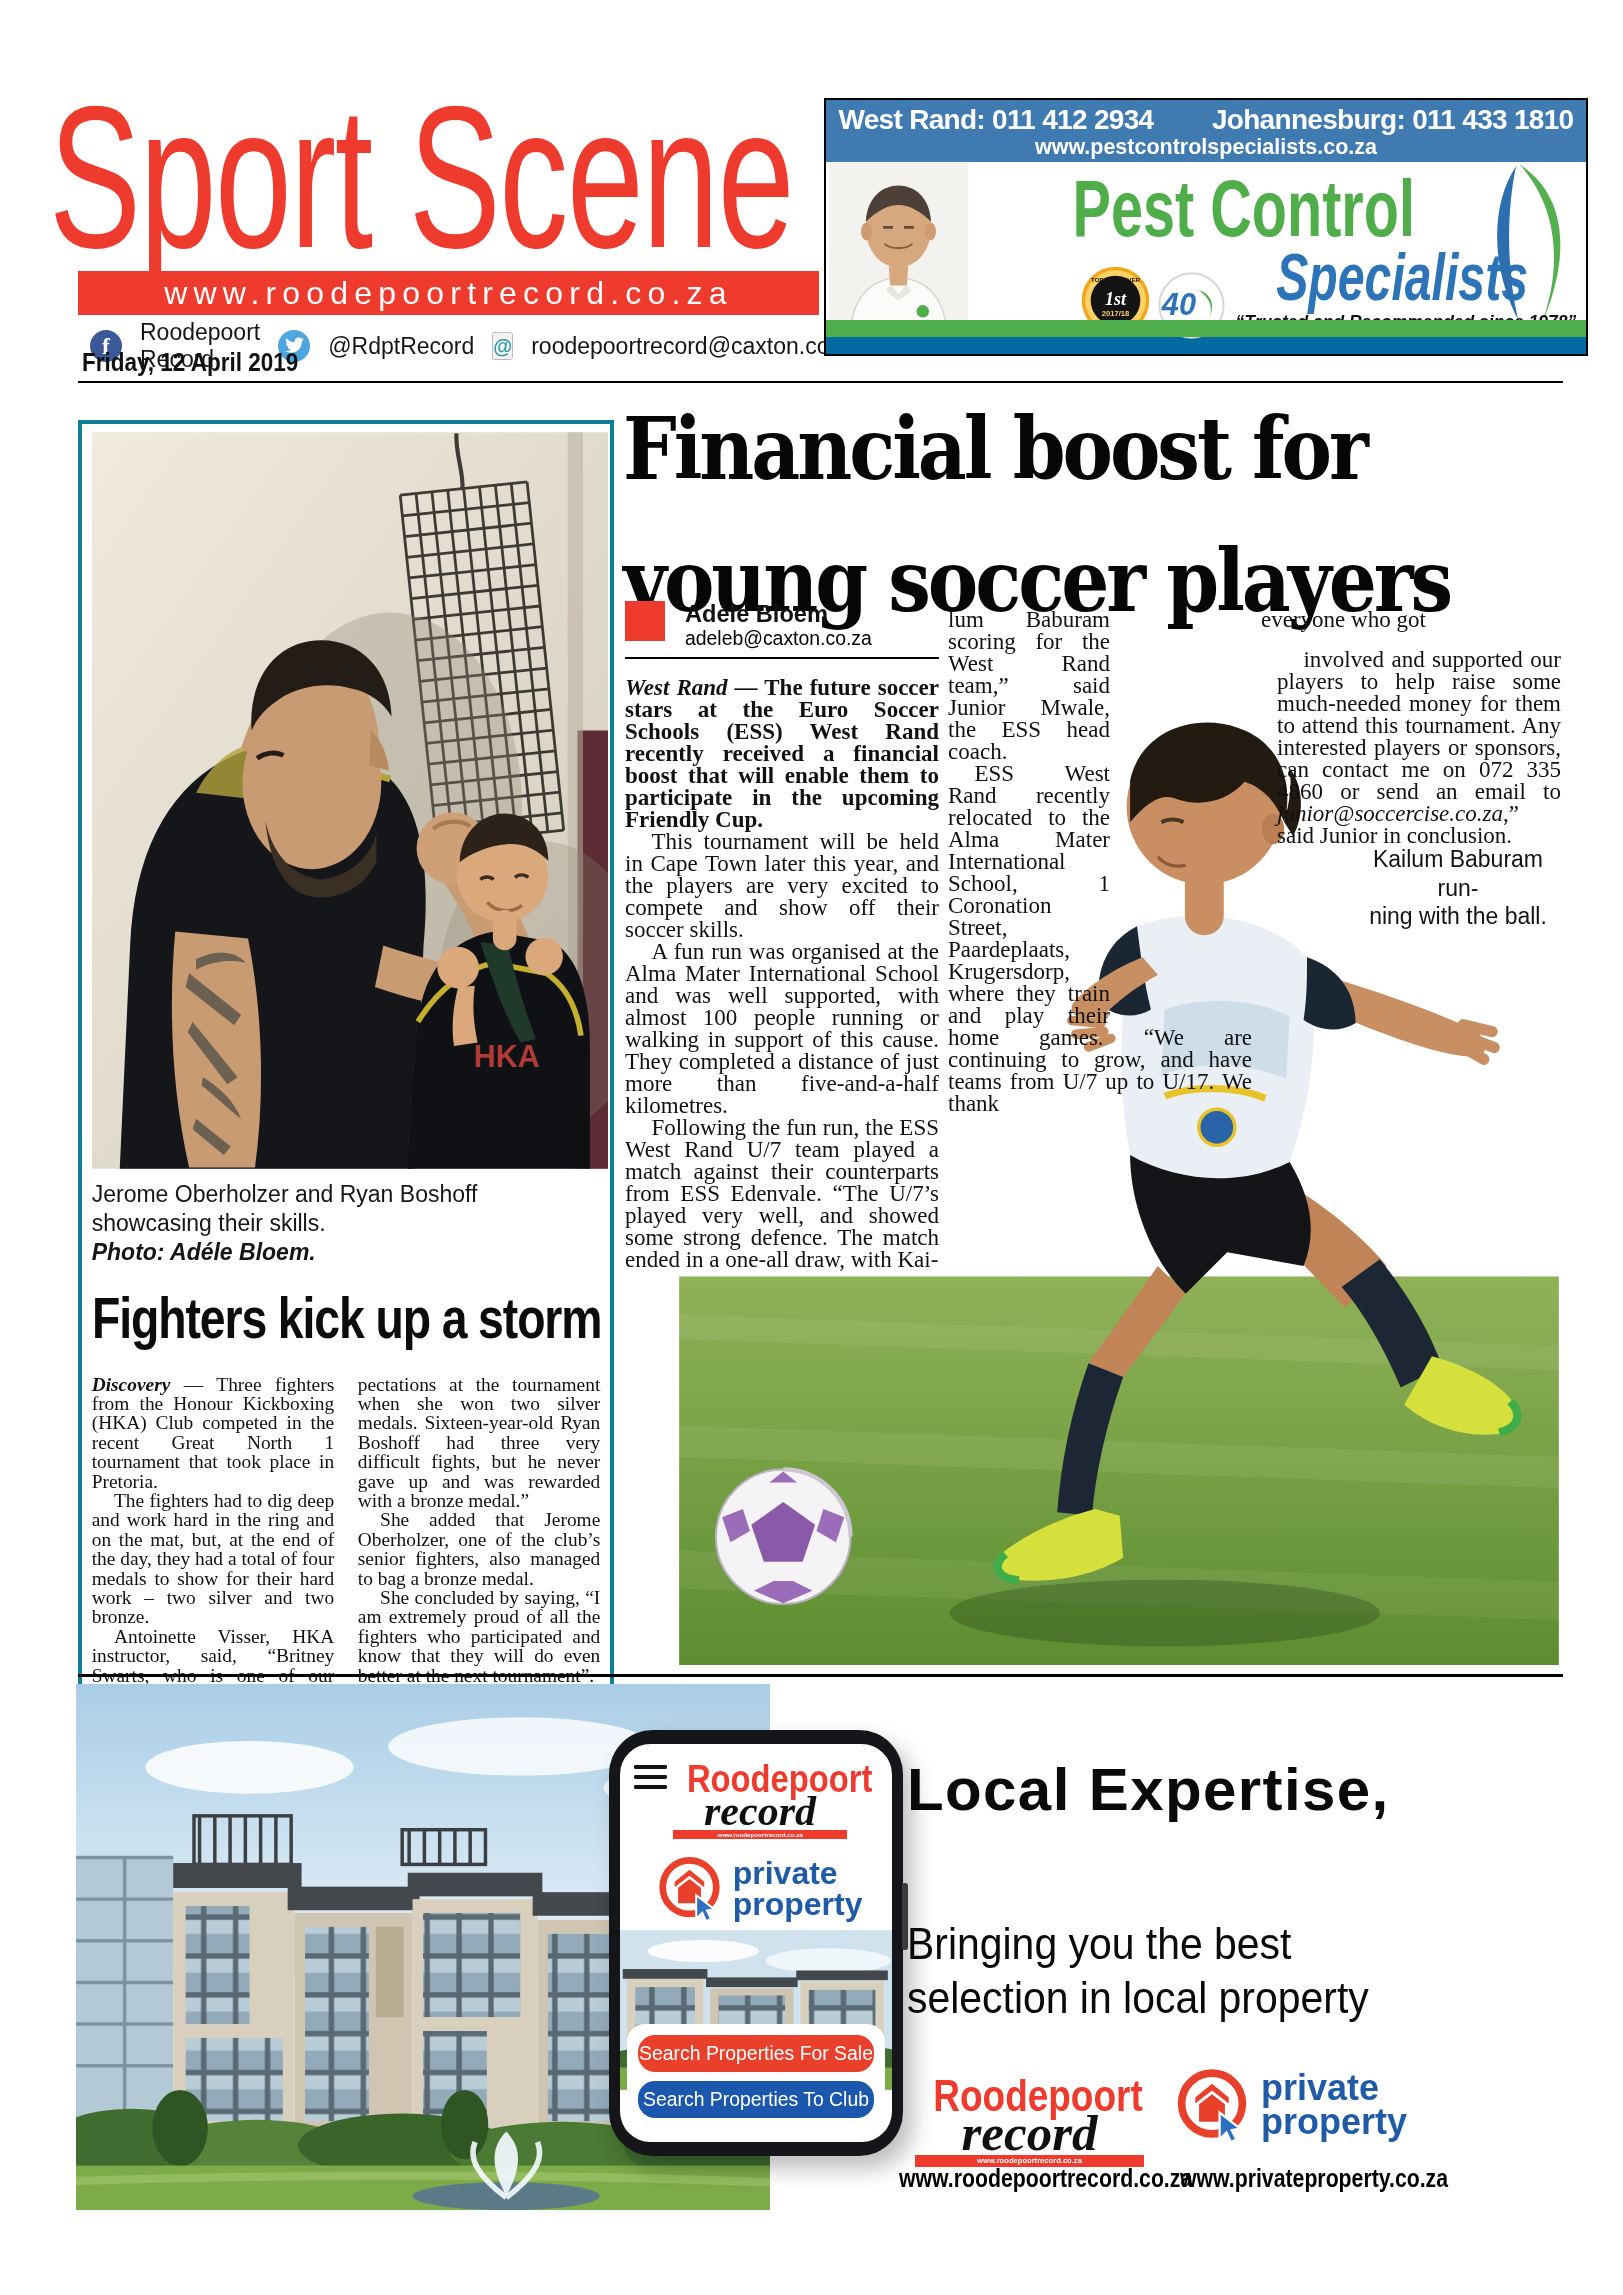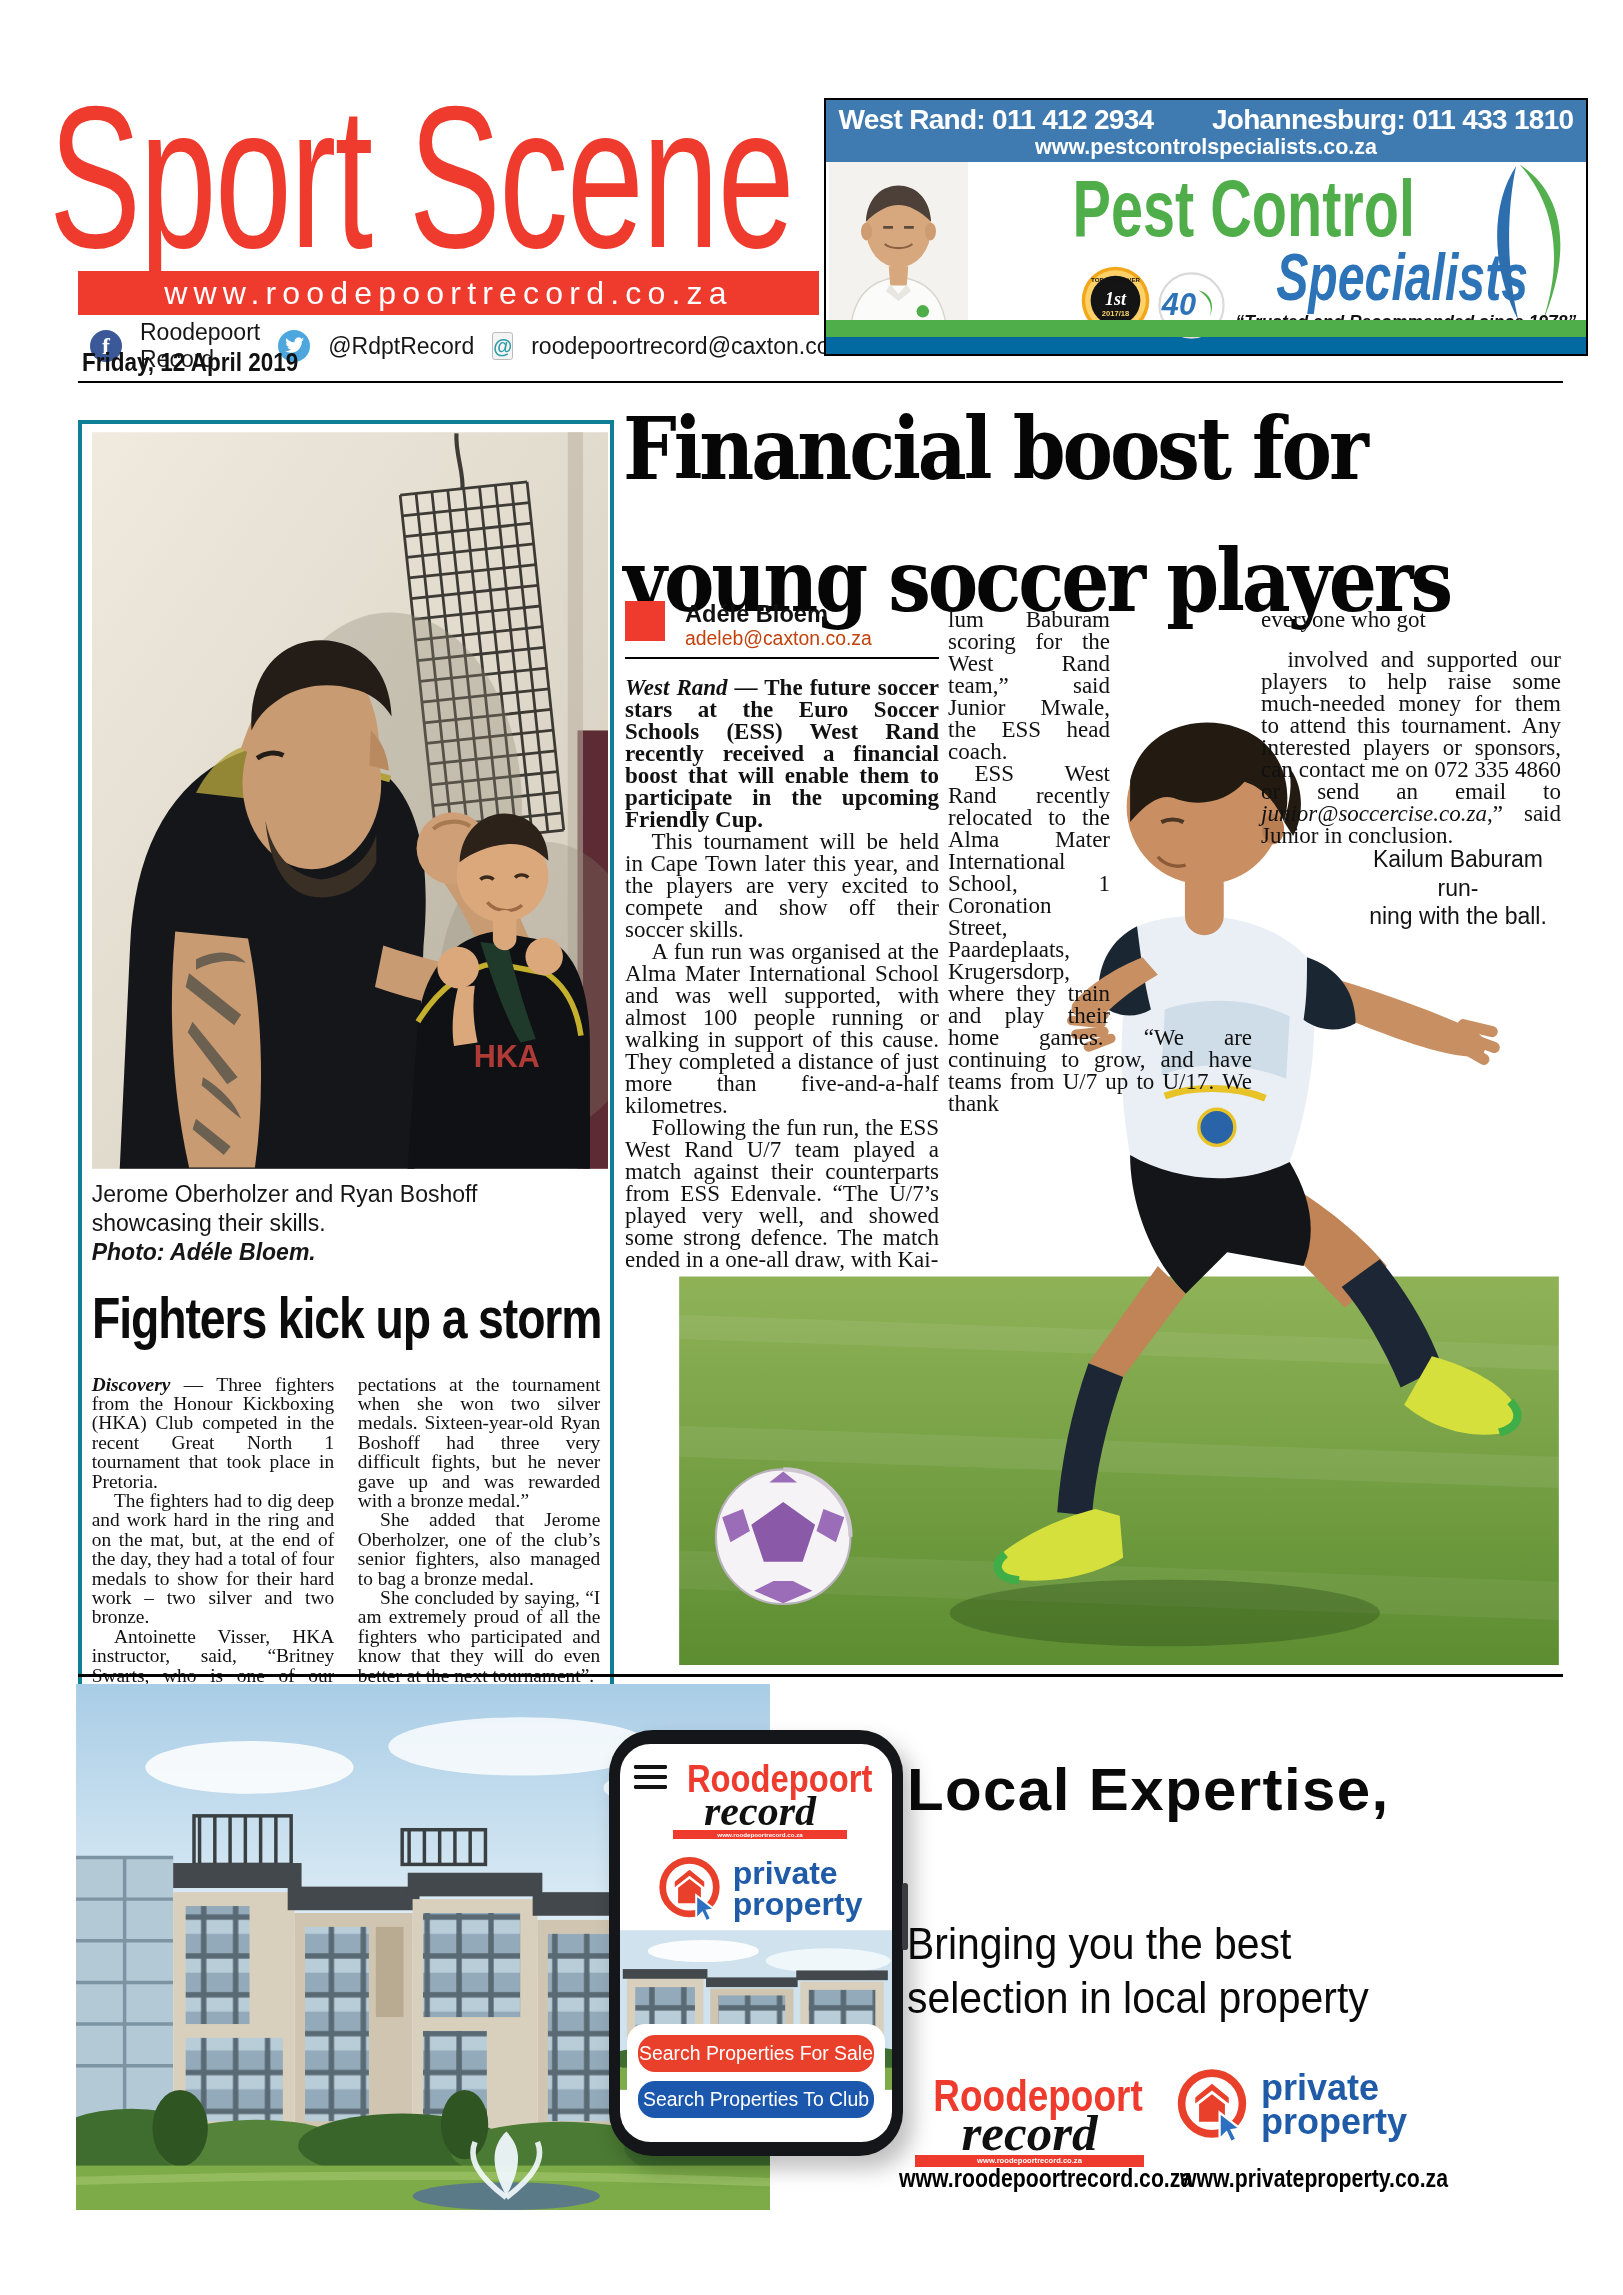--- a/index.html
+++ b/index.html
@@ -75,29 +75,29 @@
   .lead-place{font-weight:bold;font-style:italic;}
 
   
   #story-headline{left:623px;top:383px;width:951px;font-family:"DejaVu Serif",serif;font-weight:bold;
     font-size:86px;line-height:132px;letter-spacing:-3.5px;transform:scaleX(.88);transform-origin:left top;
     white-space:nowrap;color:#060606;}
   #byline{left:625px;top:601px;width:314px;border-bottom:2.1px solid #000;padding-bottom:8.3px;
     display:flex;gap:20px;align-items:flex-start;}
   #byline-sq{width:40px;height:40px;background:var(--red);flex:0 0 auto;}
   #byline-name{font-family:"Liberation Sans",sans-serif;font-weight:bold;font-size:23.6px;line-height:26px;}
-  #byline-email{font-family:"Liberation Sans",sans-serif;font-size:19.4px;line-height:22px;color:#c2410c;}
+  #byline-email{font-family:"Liberation Sans",sans-serif;font-size:19.4px;line-height:22px;color:#000000;}
   .news-col{font-size:23px;line-height:22px;text-align:justify;z-index:2;}
   .news-col p{margin:0;}
   .lead-par{font-weight:bold;}
   #col1{left:625px;top:677px;width:314px;}
   #col2{left:948px;top:609px;width:304px;}
   #col2-spacer{float:right;width:142px;height:326px;margin-top:87px;}
   #col3{left:1261px;top:609px;width:300px;}
-  #col3 .gap{margin-top:18px;}
+  #col3 .gap{margin-top:18px;margin-left:16px;}
   .em-it{font-style:italic;}
   #boy-photo{left:679px;top:718px;z-index:0;}
   #boy-caption{left:1352px;top:845px;width:212px;font-family:"Liberation Sans",sans-serif;font-size:23px;
     line-height:28.5px;text-align:center;z-index:3;color:#131313;}
 
   
   #bld-photo{left:76px;top:1684px;}
   #phone{left:609px;top:1730px;width:294px;height:426px;background:#151619;border-radius:44px;
     padding:14px 11px;z-index:2;box-shadow:9.7px 12.5px 21px rgba(0,0,0,.25);}
   #phone-btn-side{position:absolute;right:-4.9px;top:153px;width:6.2px;height:67px;background:#3a3b40;border-radius:2.8px;}

